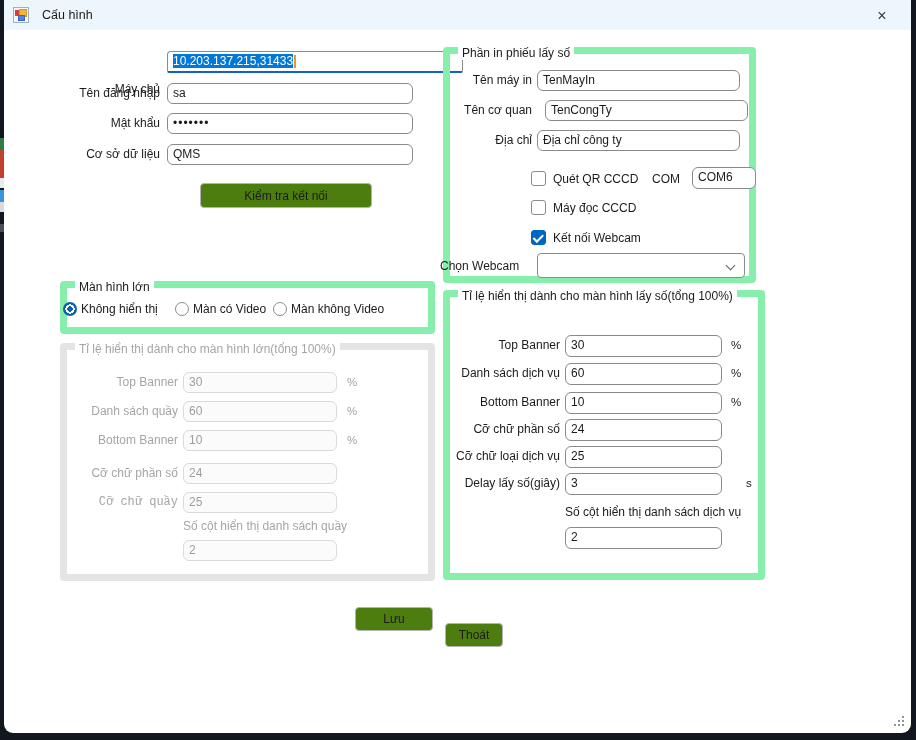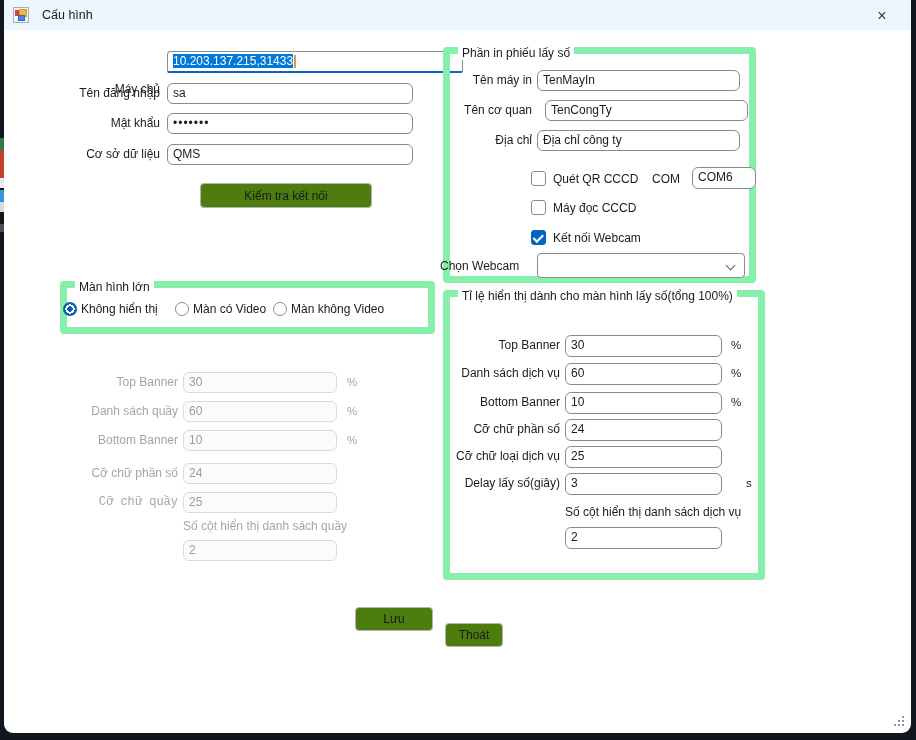--- a/index.html
+++ b/index.html
@@ -120,20 +120,23 @@
   <div class="group" style="left:60px;top:281px;width:375px;height:53px;">
     <span class="group-title">Màn hình lớn</span>
   </div>
   <span class="radio radio-on" style="left:63px;top:302px;"></span>
   <span class="chklbl" style="left:81px;top:301px;">Không hiển thị</span>
   <span class="radio" style="left:175px;top:302px;"></span>
   <span class="chklbl" style="left:193px;top:301px;">Màn có Video</span>
   <span class="radio" style="left:273px;top:302px;"></span>
   <span class="chklbl" style="left:291px;top:301px;">Màn không Video</span>
 
+  <div class="group group-disabled" style="left:60px;top:343px;width:375px;height:238px;">
+    <span class="group-title txt-dis">Tỉ lệ hiển thị dành cho màn hình lớn(tổng 100%)</span>
+  </div>
   <div class="lbl txt-dis" style="left:63px;top:372px;width:115px;">Top Banner</div>
   <div class="tb tb-dis" style="left:183px;top:372px;width:154px;height:21px;">30</div>
   <div class="unit txt-dis" style="left:347px;top:372px;">%</div>
   <div class="lbl txt-dis" style="left:63px;top:401px;width:115px;">Danh sách quầy</div>
   <div class="tb tb-dis" style="left:183px;top:401px;width:154px;height:21px;">60</div>
   <div class="unit txt-dis" style="left:347px;top:401px;">%</div>
   <div class="lbl txt-dis" style="left:63px;top:430px;width:115px;">Bottom Banner</div>
   <div class="tb tb-dis" style="left:183px;top:430px;width:154px;height:21px;">10</div>
   <div class="unit txt-dis" style="left:347px;top:430px;">%</div>
   <div class="lbl txt-dis" style="left:63px;top:463px;width:115px;">Cỡ chữ phần số</div>

